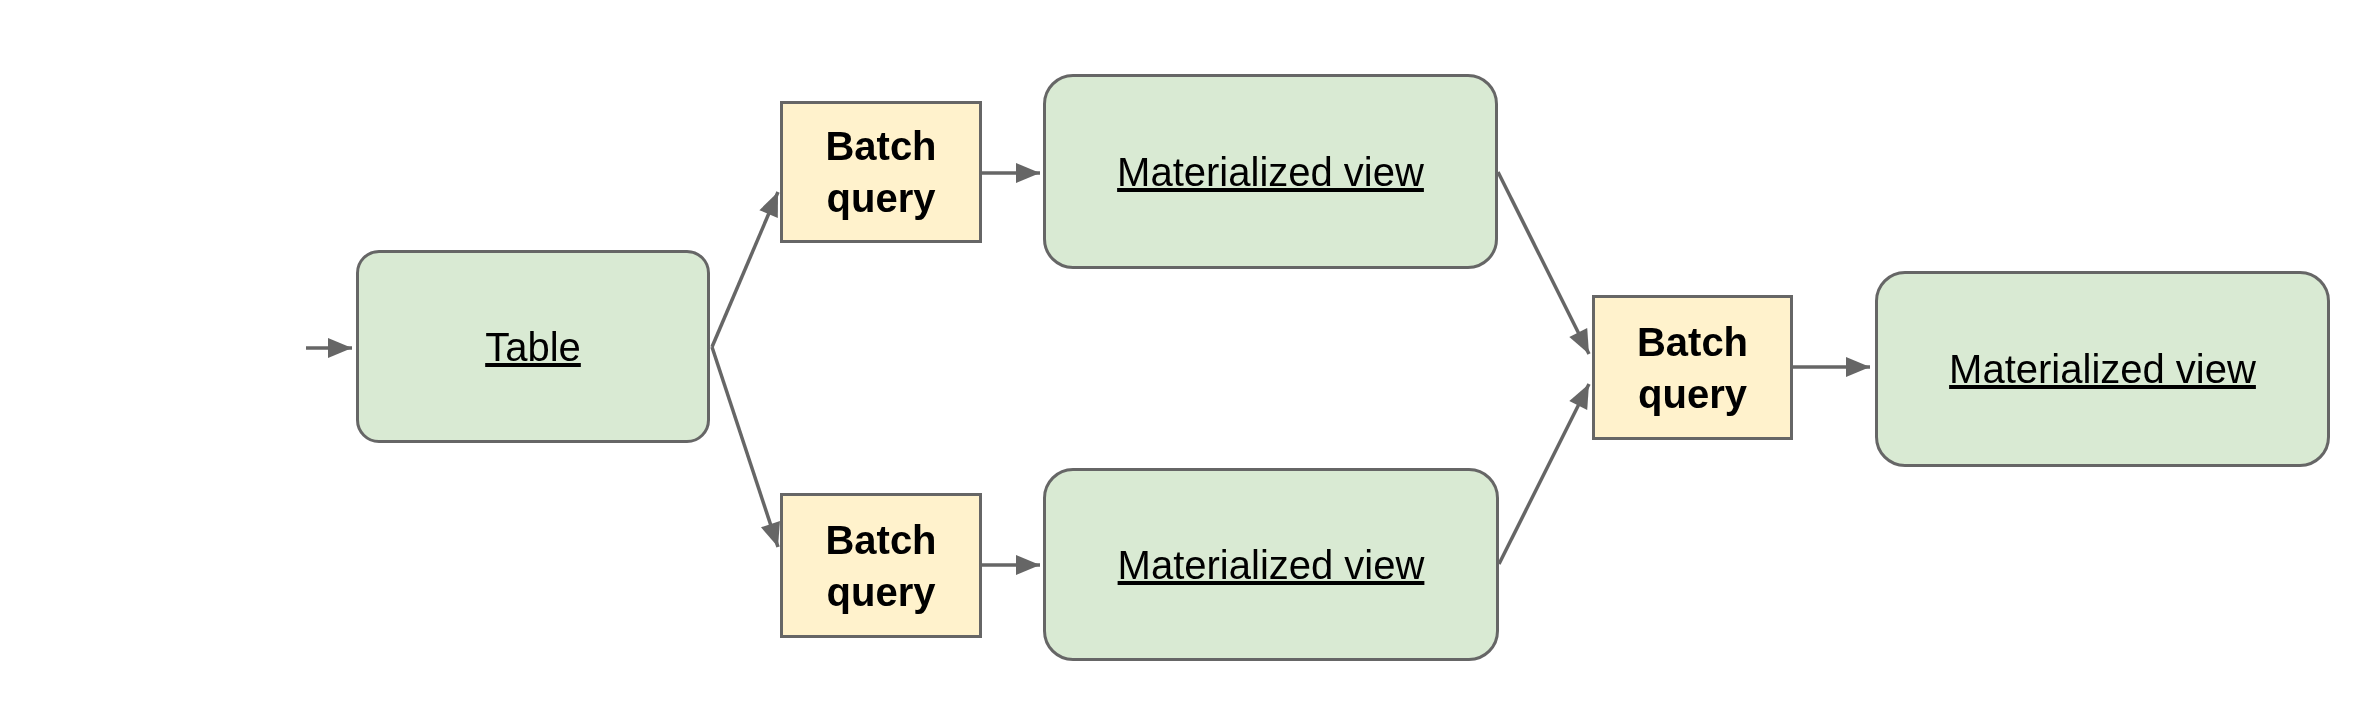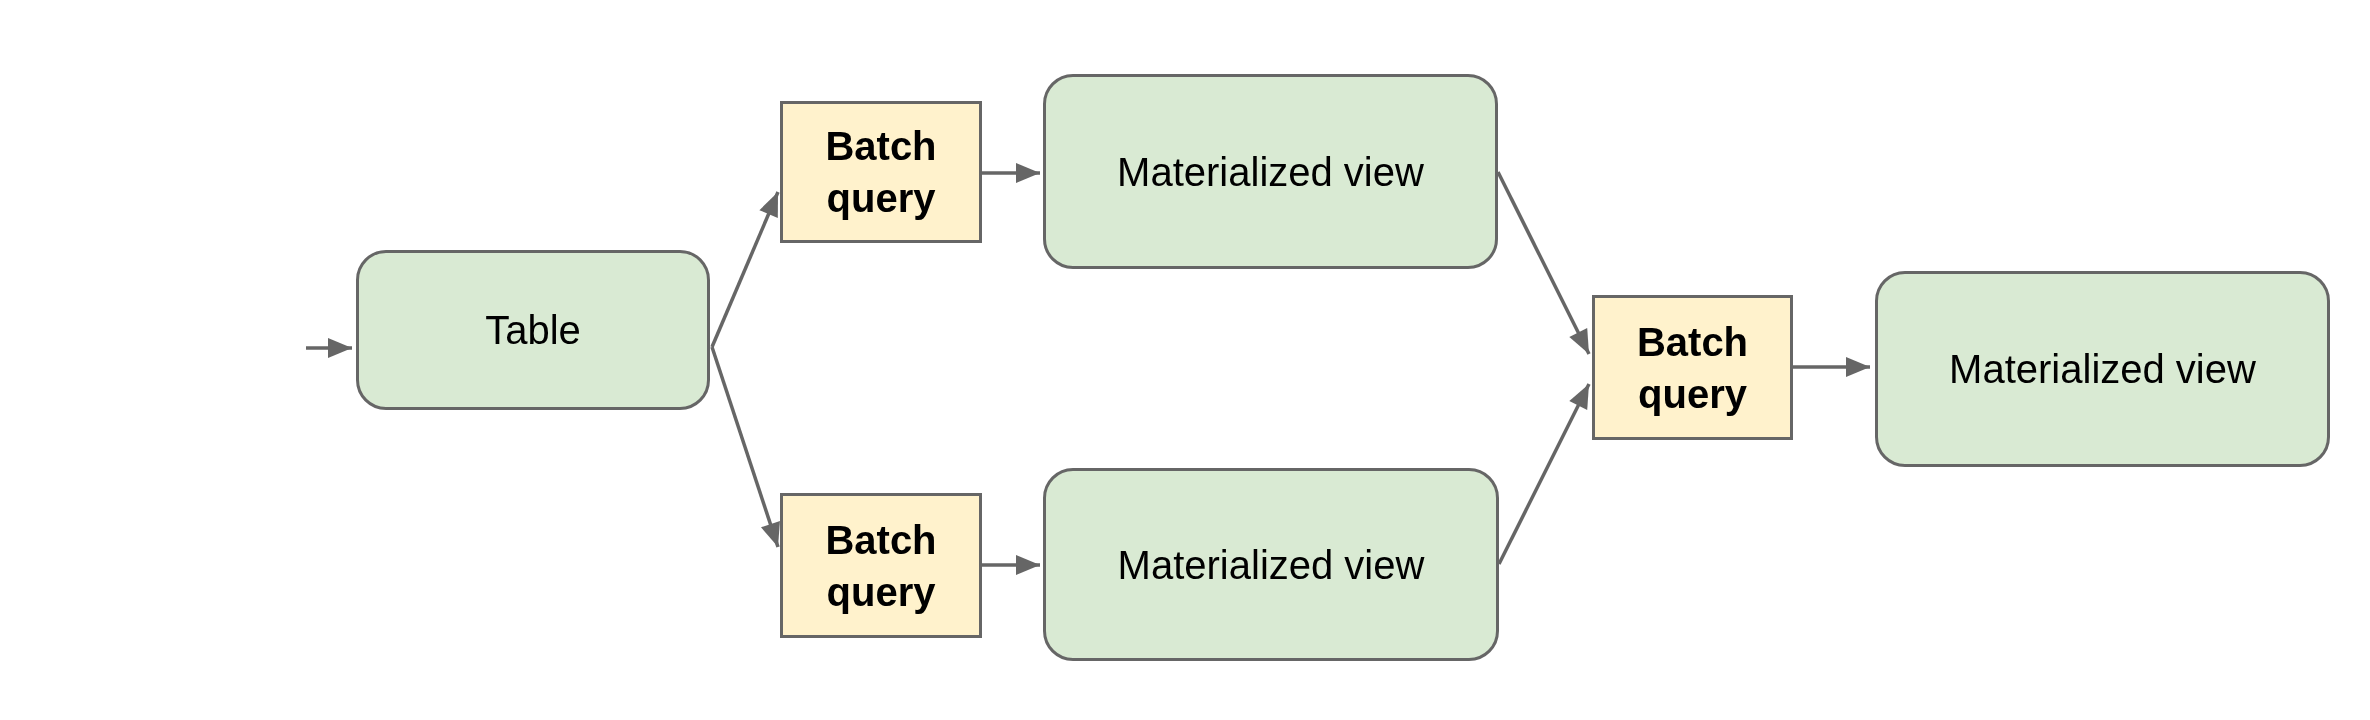--- a/index.html
+++ b/index.html
@@ -43,28 +43,29 @@
     font-size: 40px;
     line-height: 1.3;
   }
   .node-query {
     background: var(--query-fill, #fff2cc);
     font-weight: bold;
   }
   .node-view {
     background: var(--view-fill, #d9ead3);
     border-radius: 30px;
+    text-decoration: underline;
   }
   .node-label {
     display: block;
     padding: 0 10px;
     white-space: pre-line;
   }
   #n-streaming    { left: 32px;   top: 276px; width: 274px; height: 144px; }
-  #n-table        { left: 356px;  top: 250px; width: 354px; height: 160px; }
+  #n-table        { left: 356px;  top: 250px; width: 354px; height: 193px; border-radius: 23px; }
   #n-batch-top    { left: 780px;  top: 101px; width: 202px; height: 142px; }
   #n-mv-top       { left: 1043px; top: 74px;  width: 455px; height: 195px; }
   #n-batch-bottom { left: 780px;  top: 493px; width: 202px; height: 145px; }
   #n-mv-bottom    { left: 1043px; top: 468px; width: 456px; height: 193px; }
   #n-batch-right  { left: 1592px; top: 295px; width: 201px; height: 145px; }
   #n-mv-right     { left: 1875px; top: 271px; width: 455px; height: 196px; }
 </style>
 </head>
 <body>
 

